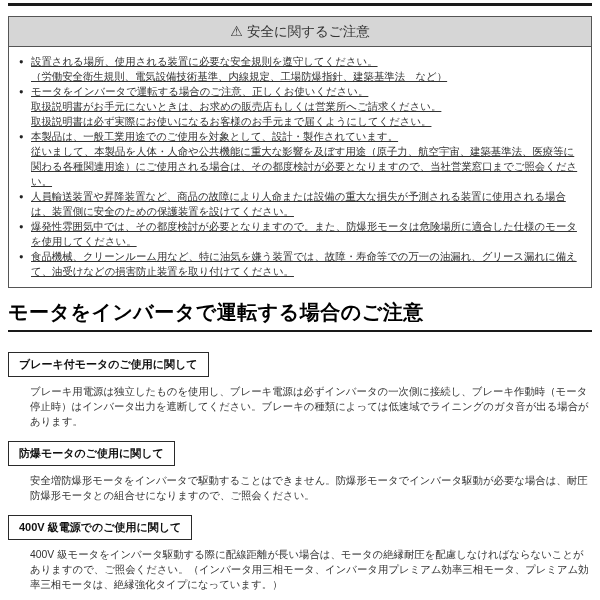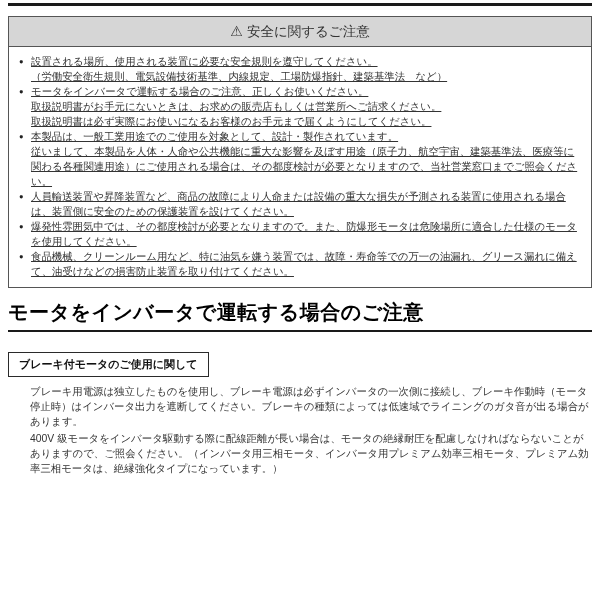--- a/index.html
+++ b/index.html
@@ -137,18 +137,23 @@
   </div>
 
   <div class="inverter-title">モータをインバータで運転する場合のご注意</div>
   <div class="thick-rule"></div>
 
   <div class="section">
     <div class="section-heading">ブレーキ付モータのご使用に関して</div>
     <p class="section-body">ブレーキ用電源は独立したものを使用し、ブレーキ電源は必ずインバータの一次側に接続し、ブレーキ作動時（モータ停止時）はインバータ出力を遮断してください。ブレーキの種類によっては低速域でライニングのガタ音が出る場合があります。</p>
   </div>
 
+  <div class="section">
+    <div class="section-heading">防爆モータのご使用に関して</div>
+    <p class="section-body">安全増防爆形モータをインバータで駆動することはできません。防爆形モータでインバータ駆動が必要な場合は、耐圧防爆形モータとの組合せになりますので、ご照会ください。</p>
+  </div>
 
   <div class="section">
+    <div class="section-heading">400V 級電源でのご使用に関して</div>
     <p class="section-body">400V 級モータをインバータ駆動する際に配線距離が長い場合は、モータの絶縁耐圧を配慮しなければならないことがありますので、ご照会ください。（インバータ用三相モータ、インバータ用プレミアム効率三相モータ、プレミアム効率三相モータは、絶縁強化タイプになっています。）</p>
   </div>
 
 </div>
 
 </body></html>

